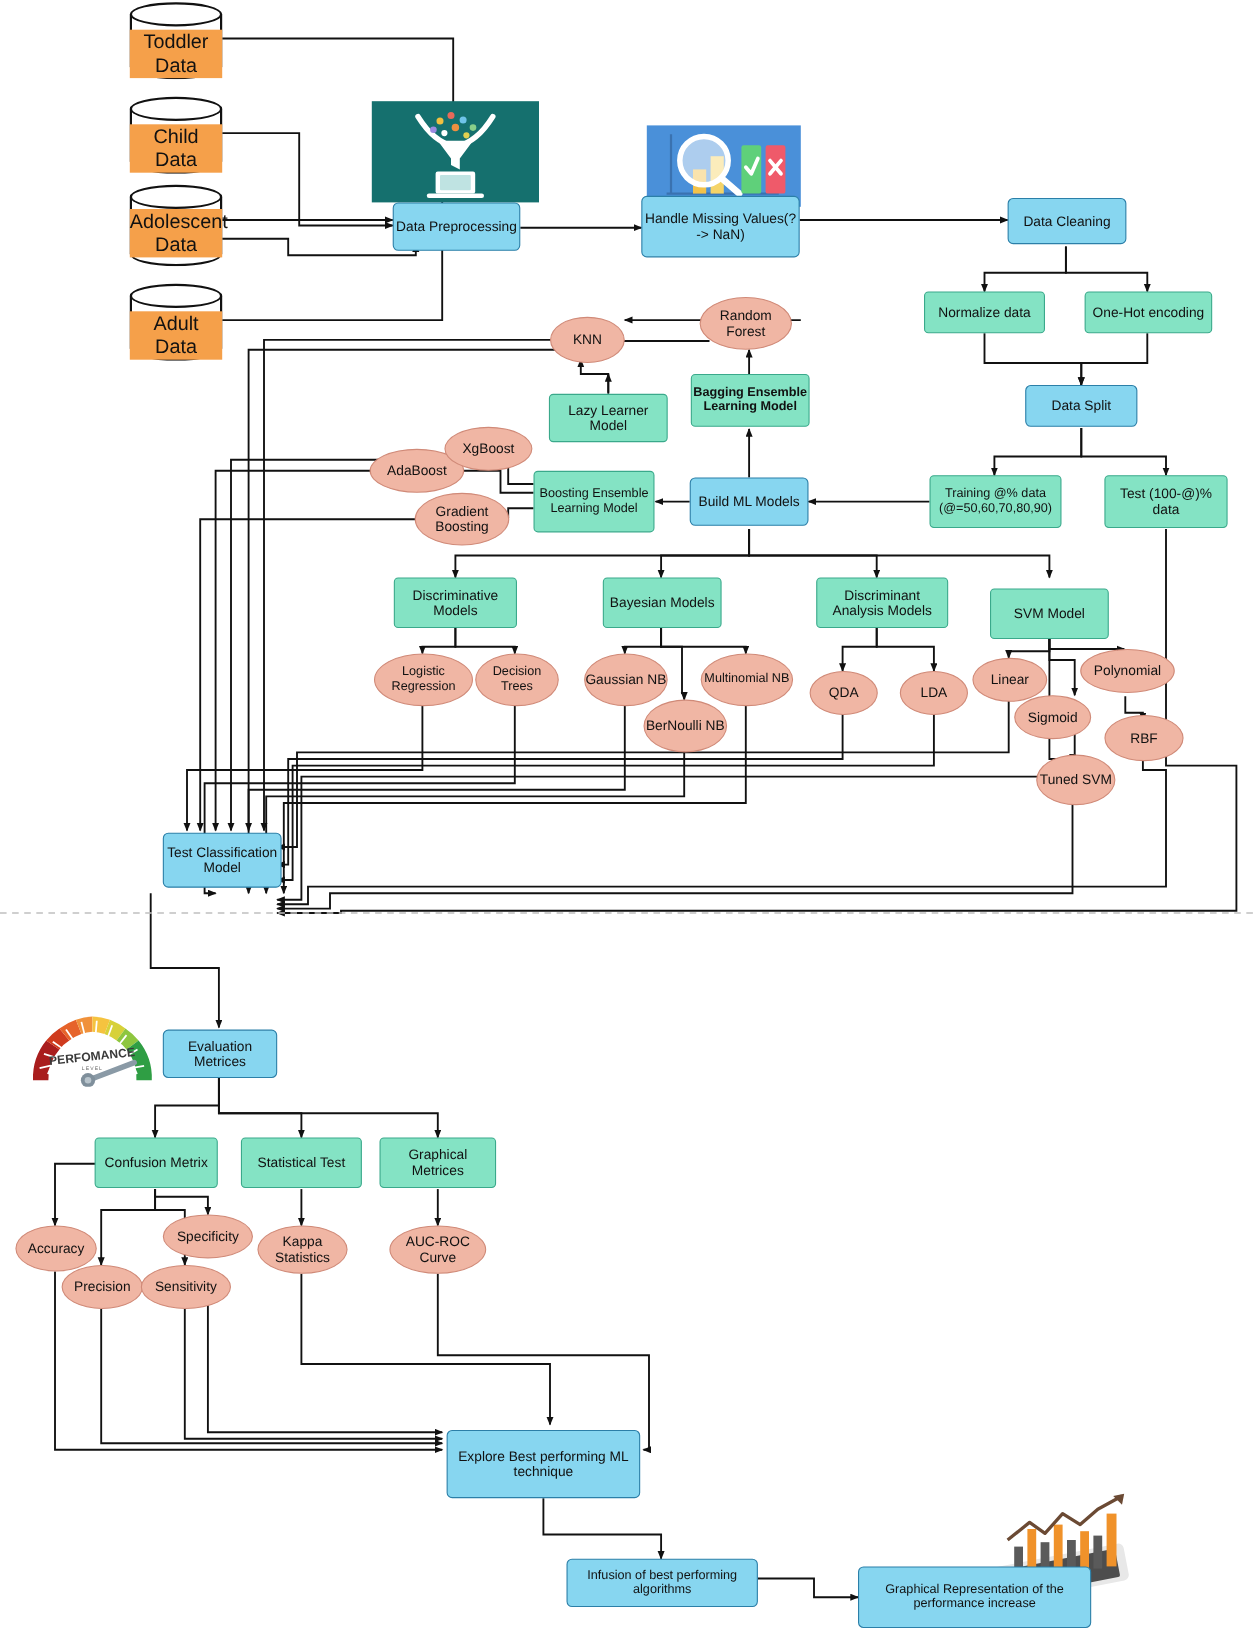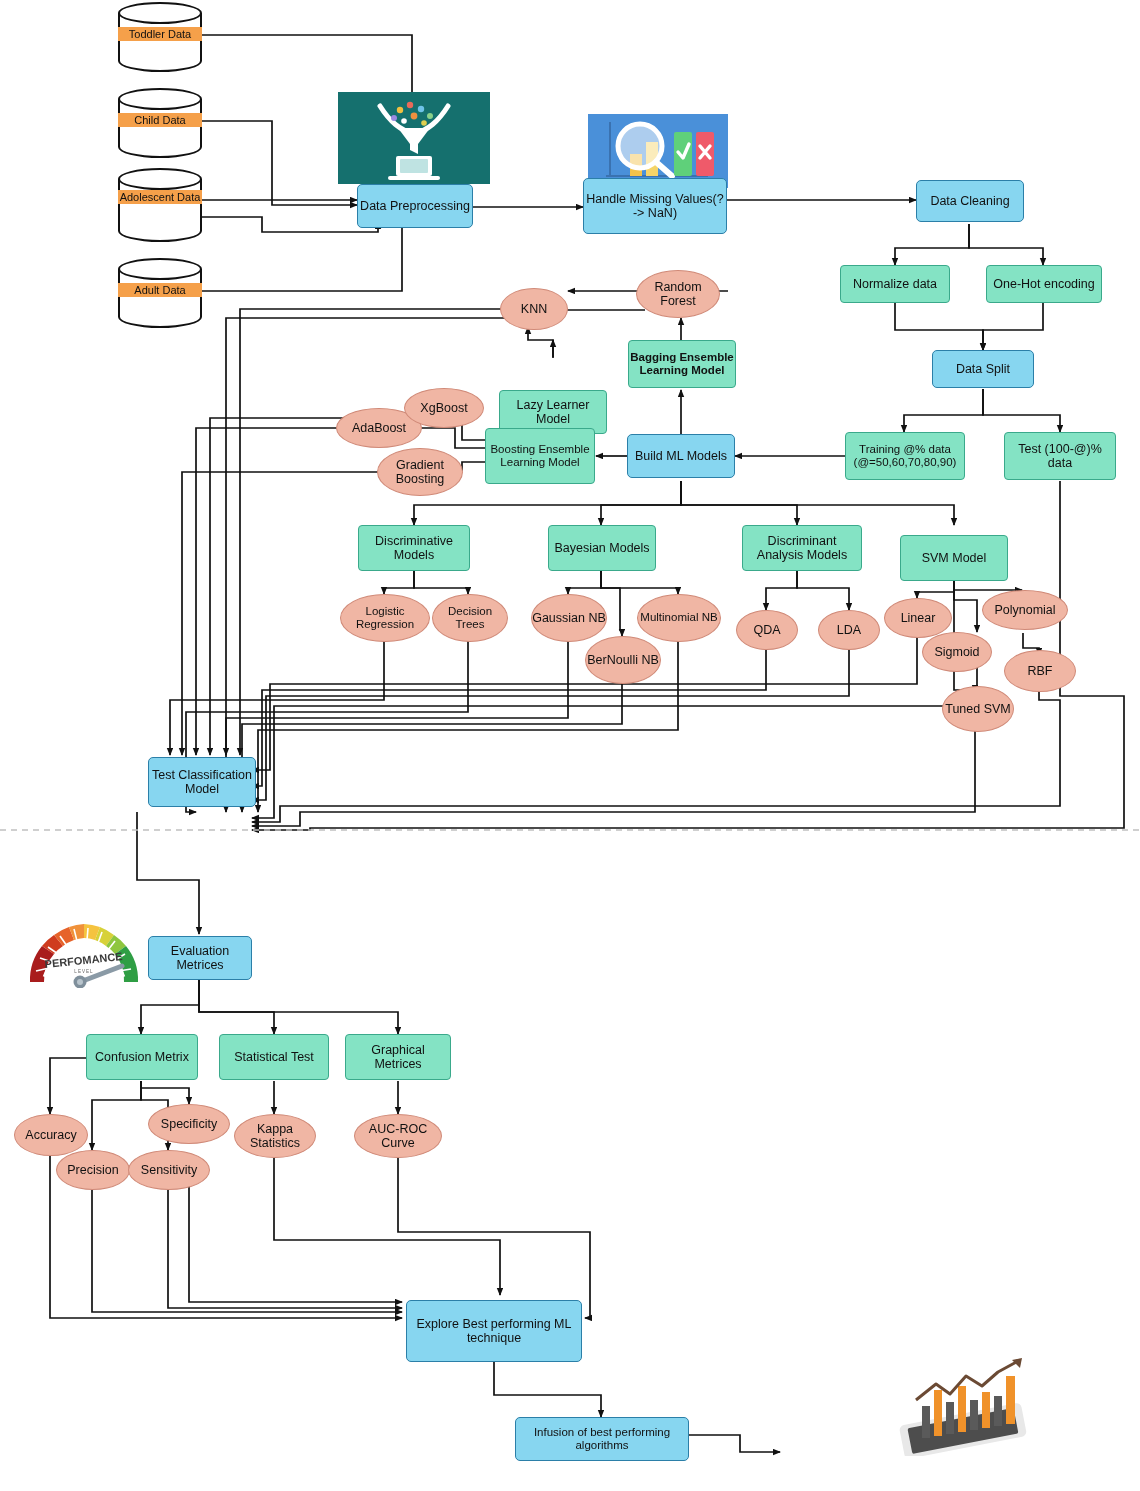--- a/index.html
+++ b/index.html
@@ -14,21 +14,21 @@
   .ell{border:1.6px solid #d08a78;border-radius:50%;background:#f0b6a4;}
   .cyl{position:absolute;}
   .cyl .body{position:absolute;left:0;right:0;top:11px;bottom:11px;
              border-left:2.4px solid #111;border-right:2.4px solid #111;background:#fff;}
   .cyl .top{position:absolute;left:0;top:0;width:100%;height:22px;
             border:2.4px solid #111;border-radius:50%;background:#fff;box-sizing:border-box;}
   .cyl .bot{position:absolute;left:0;bottom:0;width:100%;height:22px;
             border:2.4px solid #111;border-radius:50%;background:#fff;box-sizing:border-box;
             clip-path:inset(8px 0 0 0);}
   .cyl .lbl{position:absolute;left:0;width:100%;text-align:center;
-            font-size:11px;color:#111;background:#f5a04a;padding:1px 0;}
+            font-size:18px;color:#111;background:#f5a04a;padding:1px 0;}
   .imgbox{position:absolute;box-sizing:border-box;}
   .teal{background:#15706e;}
   .bluei{background:#4a90d9;}
 </style>
 </head>
 <body>
 
 <div id="stage">
 
   <svg id="edges" viewBox="0 0 1140 1491">
@@ -260,21 +260,21 @@
   <div class="node gbox" style="left:986px;top:265px;width:116px;height:38px;">One-Hot encoding</div>
 
   <div class="node box" style="left:932px;top:350px;width:102px;height:38px;">Data Split</div>
 
   <div class="node gbox" style="left:845px;top:432px;width:120px;height:48px;font-size:11.5px;">Training @% data (@=50,60,70,80,90)</div>
 
   <div class="node gbox" style="left:1004px;top:432px;width:112px;height:48px;">Test (100-@)% data</div>
 
   <div class="node box" style="left:627px;top:434px;width:108px;height:44px;">Build ML Models</div>
 
-  <div class="node gbox" style="left:499px;top:358px;width:108px;height:44px;margin-top:32px;">Lazy Learner Model</div>
+  <div class="node gbox" style="left:499px;top:358px;width:108px;height:44px;">Lazy Learner Model</div>
 
   <div class="node ell" style="left:500px;top:288px;width:68px;height:42px;">KNN</div>
 
   <div class="node gbox" style="left:628px;top:340px;width:108px;height:48px;font-size:11.5px;font-weight:bold;">Bagging Ensemble Learning Model</div>
 
   <div class="node ell" style="left:636px;top:270px;width:84px;height:48px;">Random Forest</div>
 
   <div class="node gbox" style="left:485px;top:428px;width:110px;height:56px;font-size:11.5px;">Boosting Ensemble Learning Model</div>
 
   <div class="node ell" style="left:336px;top:408px;width:86px;height:40px;">AdaBoost</div>
@@ -334,14 +334,15 @@
   <div class="node ell" style="left:148px;top:1104px;width:82px;height:40px;">Specificity</div>
 
   <div class="node ell" style="left:234px;top:1114px;width:82px;height:44px;">Kappa Statistics</div>
 
   <div class="node ell" style="left:354px;top:1114px;width:88px;height:44px;">AUC-ROC Curve</div>
 
   <div class="node box" style="left:406px;top:1300px;width:176px;height:62px;">Explore Best performing ML technique</div>
 
   <div class="node box" style="left:515px;top:1417px;width:174px;height:44px;font-size:11.5px;text-align:center;">Infusion of best performing algorithms</div>
 
+  <div class="node box" style="left:780px;top:1424px;width:212px;height:56px;font-size:11.5px;">Graphical Representation of the performance increase</div>
 
 </div>
 
 </body></html>

